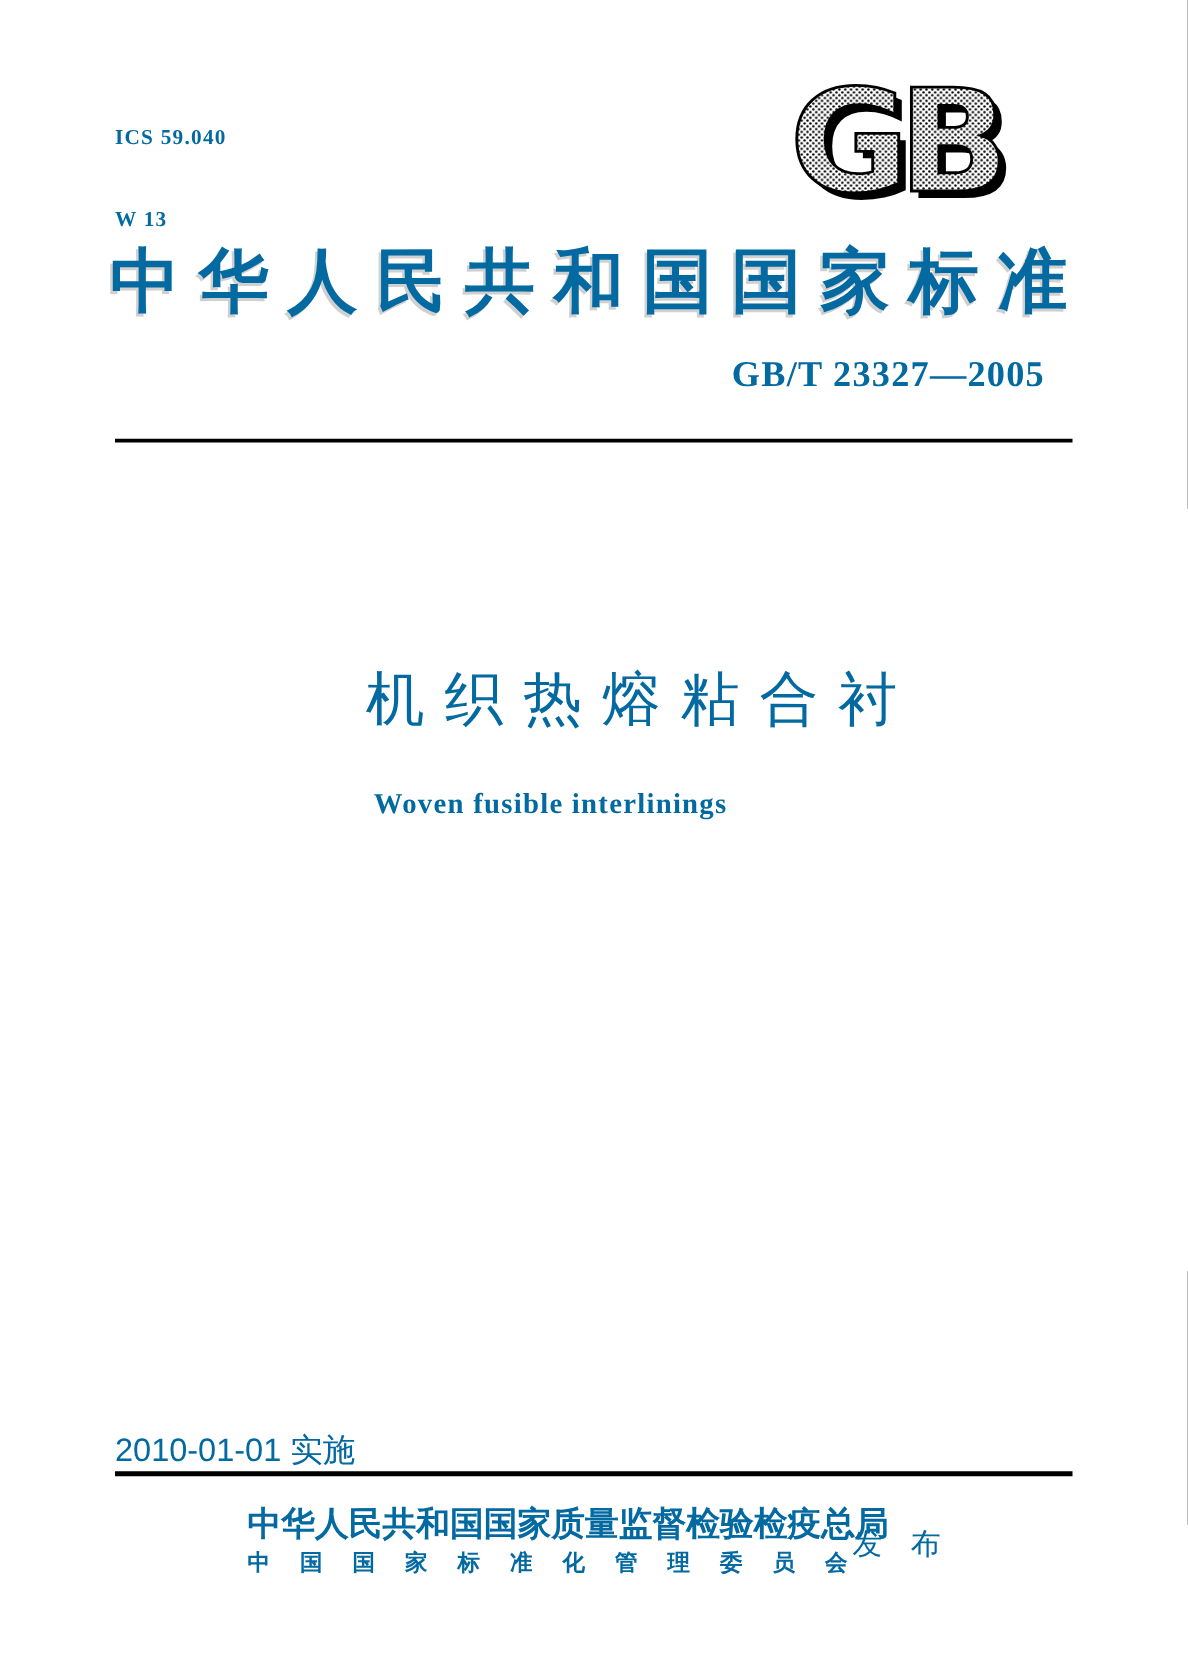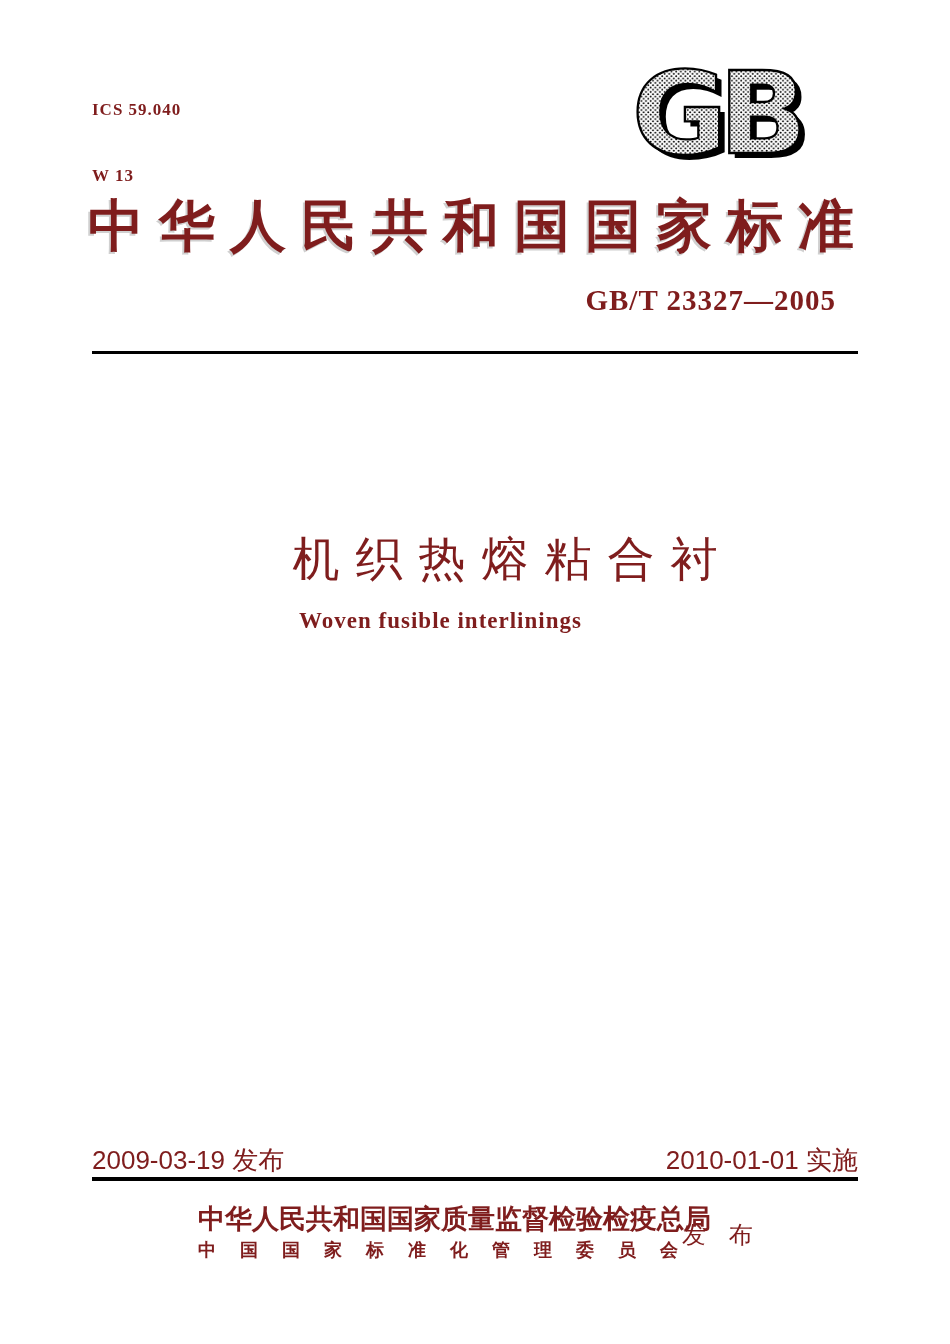--- a/index.html
+++ b/index.html
@@ -6,21 +6,21 @@
     margin: 0;
     padding: 0;
     background: #888;
   }
   .page {
     position: relative;
     width: 950px;
     height: 1344px;
     margin: 0 auto;
     background: #ffffff;
-    color: #7f1d1d;
+    color: #0369a1;
     overflow: hidden;
     font-family: "Liberation Serif", "DejaVu Serif", serif;
   }
 
   
   .ics-block {
     position: absolute;
     left: 92px;
     top: 55px;
     font-family: "Liberation Serif", "DejaVu Serif", serif;
@@ -91,21 +91,21 @@
     line-height: 52px;
     letter-spacing: 16px;
     text-indent: 16px; 
     white-space: nowrap;
     padding-left: 30px;
   }
 
   .doc-title-en {
     position: absolute;
     left: 0;
-    top: 608px;
+    top: 630px;
     width: 881px;
     text-align: center;
     font-family: "Liberation Serif", "DejaVu Serif", serif;
     font-weight: bold;
     font-size: 23px;
     letter-spacing: 1px;
   }
 
   .dates-row {
     position: absolute;
@@ -194,21 +194,20 @@
 
   <div class="std-code">GB/T 23327—2005</div>
 
   <div class="rule-top"></div>
 
   <div class="doc-title-cn">机织热熔粘合衬</div>
 
   <div class="doc-title-en">Woven fusible interlinings</div>
 
   <div class="dates-row">
-    <span>2009-03-19 发布</span>
     <span>2010-01-01 实施</span>
   </div>
 
   <div class="rule-bottom"></div>
 
   <div class="footer">
     <div class="issuer-block">
       <div class="issuer-line1">中华人民共和国国家质量监督检验检疫总局</div>
       <div class="issuer-line2">中国国家标准化管理委员会</div>
     </div>

